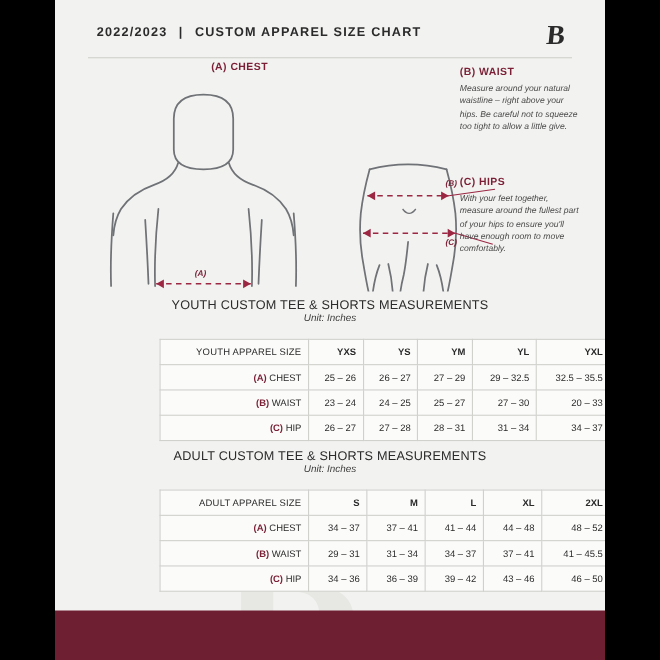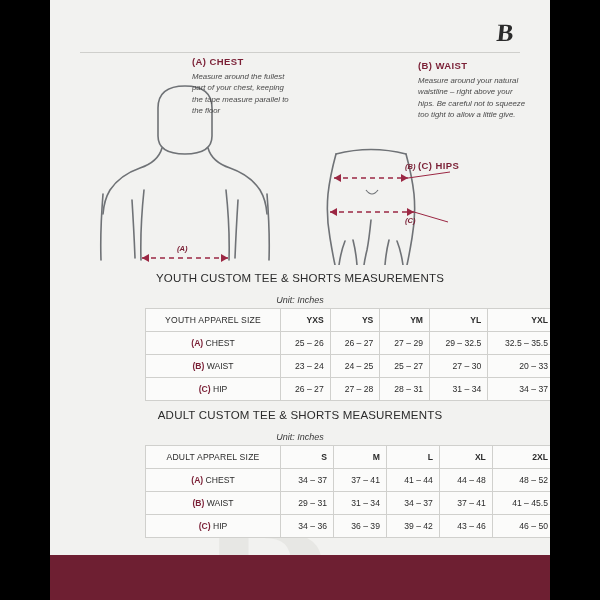--- a/index.html
+++ b/index.html
@@ -138,21 +138,21 @@
     font-size: 11.5px;
     font-weight: normal;
     color: #2b2b2b;
     letter-spacing: .2px;
   }
   .sec-sub {
     text-align: center;
     font-size: 9px;
     font-style: italic;
     color: #3a3a3a;
-    margin-top: 11px;
+    margin-top: 0;
   }
   .sec-youth { position: absolute; left: 0; top: 272px; width: 100%; }
   .sec-adult { position: absolute; left: 0; top: 409px; width: 100%; }
 
   
   table.size {
     position: absolute;
     left: 95px;
     width: 410px;
     border-collapse: collapse;
@@ -163,21 +163,21 @@
   table.size th, table.size td {
     border: 1px solid #d0d0cd;
     font-size: 8.6px;
     color: #2b2b2b;
     height: 22px;
     padding: 0 6px;
     text-align: right;
     font-weight: normal;
   }
   table.size th.rowhead, table.size td.rowhead {
-    text-align: center;
+    text-align: right;
     width: 122px;
   }
   table.size th {
     font-weight: bold;
     font-size: 8.6px;
   }
   table.size th.rowhead { font-weight: normal; letter-spacing: .2px; }
   td.rowhead .tag {
     color: #7a1f35;
     font-weight: bold;
@@ -188,20 +188,25 @@
 <body>
 
 <div class="page">
 
   <div class="watermark">B</div>
   <div class="footer-bar"></div>
 
   <div class="content">
 
     <div class="header">
+      <div class="hdr-title">
+        <span>2022/2023</span>
+        <span class="hdr-sep">|</span>
+        <span>CUSTOM APPAREL SIZE CHART</span>
+      </div>
       <div class="brand">
         <span class="brand-mark">B</span>
       </div>
       <div class="hdr-rule"></div>
     </div>
 
     <div class="diagram">
 
       <svg width="500" height="215" viewBox="0 0 500 215" style="position:absolute;left:0;top:0;">
 
@@ -248,36 +253,36 @@
         <path d="M280 162 l7 -4 l0 8 z" fill="#9b2743"></path>
         <path d="M364 162 l-7 -4 l0 8 z" fill="#9b2743"></path>
         <line x1="364" y1="162" x2="398" y2="172" stroke="#9b2743" stroke-width="1"></line>
       </svg>
 
       <div class="note note-chest">
         <div class="note-title">
           <span class="tag">(A)</span>
           <span>CHEST</span>
         </div>
-        <div class="note-body">Measure around the fullest part of your chest, keeping the tape measure parallel to the floor</div>
       </div>
 
       <div class="note note-waist">
         <div class="note-title">
           <span class="tag">(B)</span>
           <span>WAIST</span>
         </div>
         <div class="note-body">Measure around your natural waistline – right above your hips. Be careful not to squeeze too tight to allow a little give.</div>
       </div>
 
       <div class="note note-hips">
         <div class="note-title">
           <span class="tag">(C)</span>
           <span>HIPS</span>
         </div>
+        <div class="note-body">With your feet together, measure around the fullest part of your hips to ensure you'll have enough room to move comfortably.</div>
       </div>
 
       <div class="lbl" style="left:127px; top:194px;">(A)</div>
       <div class="lbl" style="left:355px; top:112px;">(B)</div>
       <div class="lbl" style="left:355px; top:166px;">(C)</div>
     </div>
 
     <div class="sec-youth">
       <div class="sec-title">YOUTH CUSTOM TEE &amp; SHORTS MEASUREMENTS</div>
       <div class="sec-sub">Unit: Inches</div>

